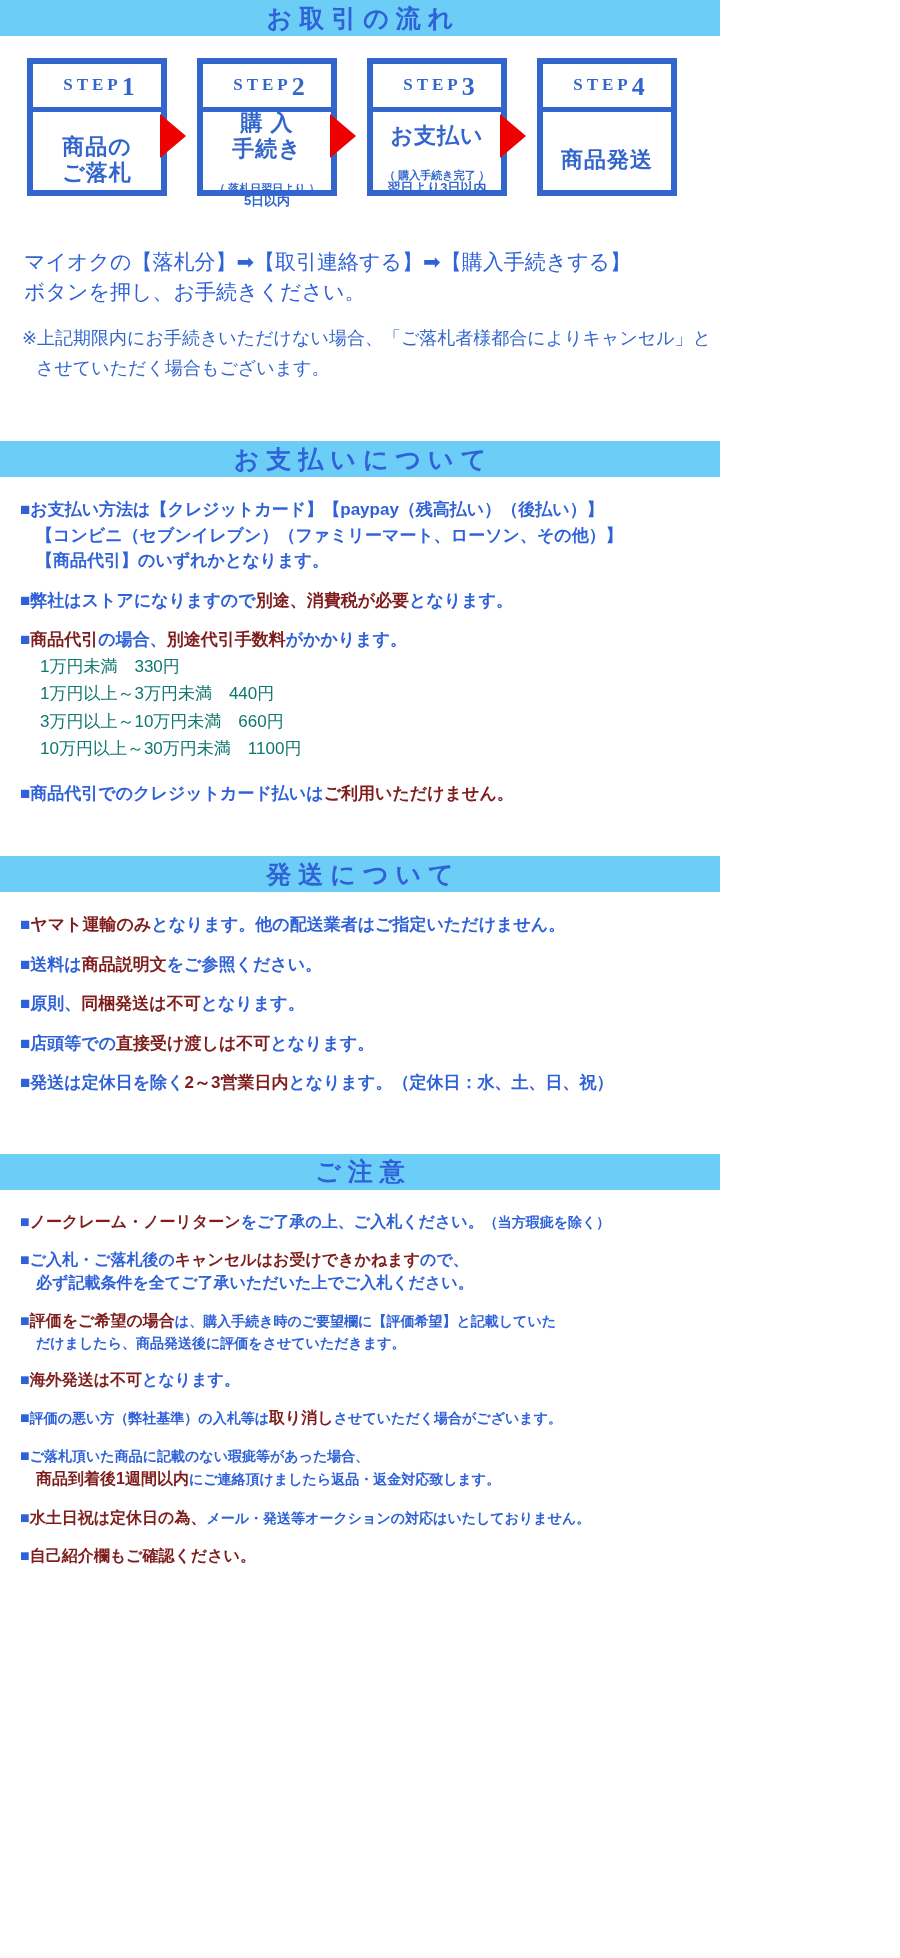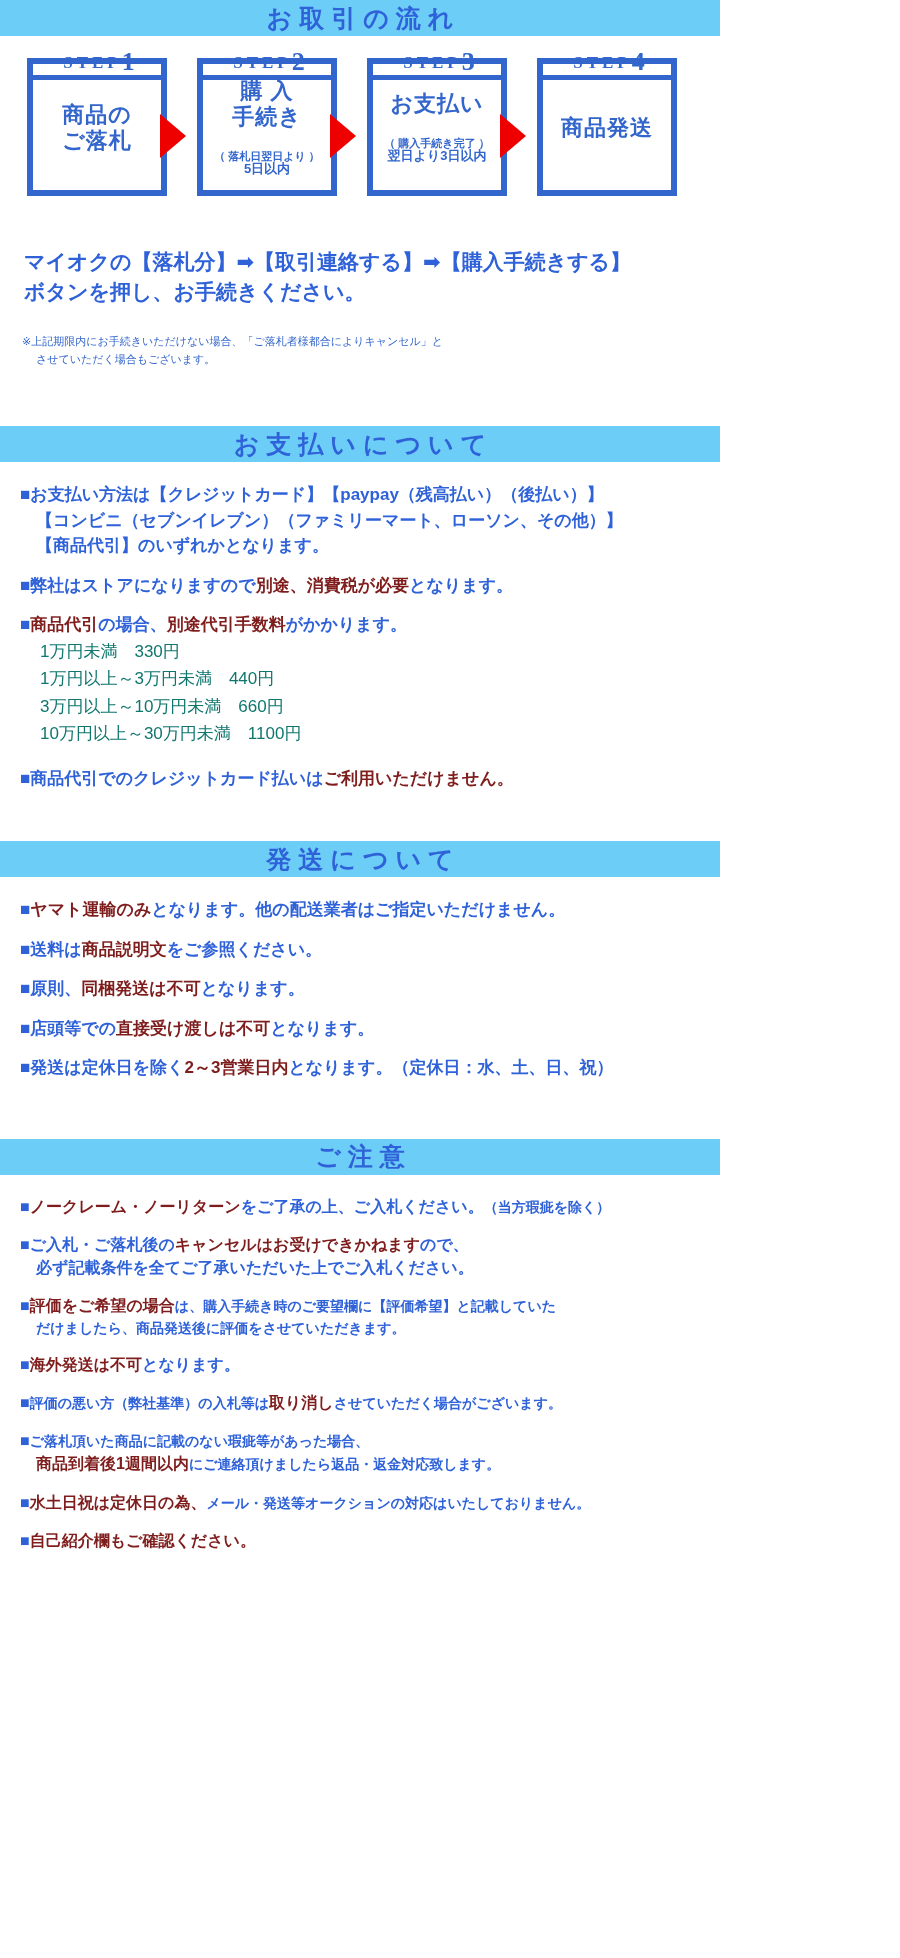--- a/index.html
+++ b/index.html
@@ -38,24 +38,24 @@
   .step {
     position: absolute;
     top: 0;
     width: 140px;
     height: 138px;
     border: 6px solid #3366cc;
     background: #ffffff;
     z-index: 2;
   }
   .step-head {
-    height: 16px;
+    height: 48px;
     border-bottom: 5px solid #3366cc;
     display: flex;
-    align-items: flex-end;
+    align-items: center;
     justify-content: center;
     gap: 0px;
     padding-bottom: 2px;
   }
   .step-word {
     color: #3366cc;
     font-family: "Liberation Serif", "DejaVu Serif", serif;
     font-weight: bold;
     font-size: 17px;
     letter-spacing: 4px;
@@ -102,29 +102,29 @@
     border-top: 22px solid transparent;
     border-bottom: 22px solid transparent;
     border-left: 26px solid #ee0000;
     z-index: 3;
   }
 
   
   .lead {
     margin: 24px 0 0 24px;
     color: #2f62d8;
-    font-weight: bold;
+    font-weight: normal;
     font-size: 21px;
     line-height: 1.45;
     letter-spacing: 0px;
   }
   .note-small {
-    margin: 24px 0 0 22px;
-    color: #3366cc;
-    font-size: 11px;
+    margin: 16px 0 0 22px;
+    color: #3366cc;
+    font-size: 18px;
     line-height: 1.65;
   }
   .note-small .ind { display: block; padding-left: 14px; }
 
   
   .block { padding: 20px 0 0 20px; }
   .item {
     color: #2f62d8;
     font-size: 17px;
     line-height: 1.5;

